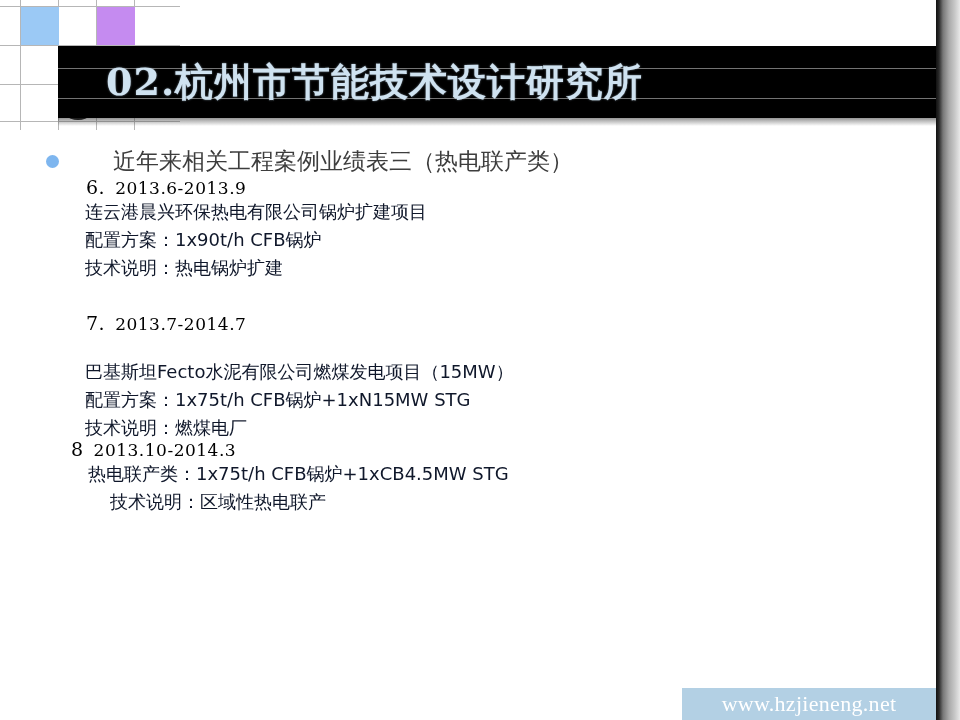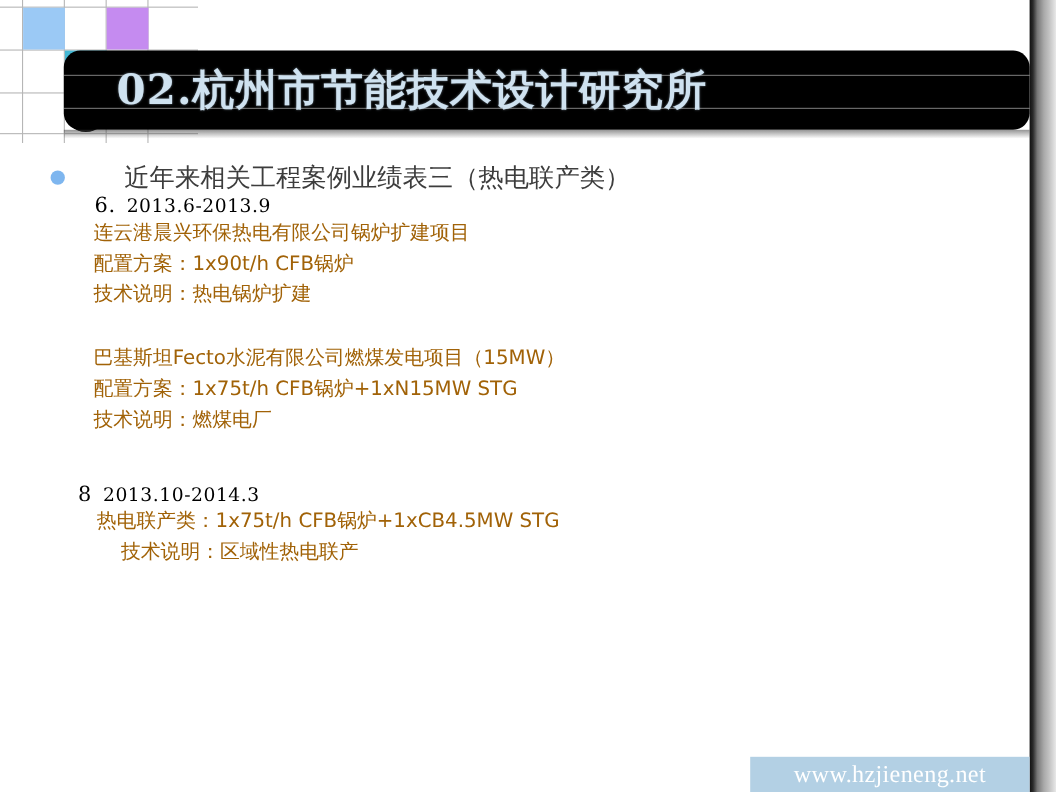--- a/index.html
+++ b/index.html
@@ -74,21 +74,20 @@
   }
 
   
   .title-banner {
     position: absolute;
     left: 58px;
     top: 46px;
     width: 878px;
     height: 72px;
     background: #000000;
-    border-radius: 15px;
   }
   .banner-rule {
     position: absolute;
     left: 0;
     width: 878px;
     height: 1px;
     background: rgba(255,255,255,0.45);
   }
   .banner-shadow {
     position: absolute;
@@ -153,21 +152,21 @@
     font-family: "DejaVu Serif", "Liberation Serif", serif;
     font-size: 17px;
     white-space: nowrap;
     letter-spacing: 0.5px;
   }
   .entry-head .idx {
     margin-right: 10px;
     font-size: 19px;
   }
   .entry-line {
-    color: #a16207;
+    color: #0f172a;
     font-family: "DejaVu Sans", "Liberation Sans", sans-serif;
     font-size: 18px;
     white-space: nowrap;
     line-height: 28px;
   }
 </style>
 </head>
 <body>
 
 <div id="slide">
@@ -208,21 +207,24 @@
     <div class="entry" style="top:36px;">
       <div class="entry-head" style="margin-left:86px;">
         <span class="idx">6.</span><span>2013.6-2013.9</span>
       </div>
       <div class="entry-line" style="margin-left:85px;">连云港晨兴环保热电有限公司锅炉扩建项目</div>
       <div class="entry-line" style="margin-left:85px;">配置方案：1x90t/h CFB锅炉</div>
       <div class="entry-line" style="margin-left:85px;">技术说明：热电锅炉扩建</div>
     </div>
 
     <div class="entry" style="top:172px;">
-      <div class="entry-line" style="margin-left:85px;">巴基斯坦Fecto水泥有限公司燃煤发电项目（15MW）</div>
+      <div class="entry-head" style="margin-left:86px;">
+        <span class="idx">7.</span><span>2013.7-2014.7</span>
+      </div>
+      <div class="entry-line" style="margin-left:85px;margin-top:24px;">巴基斯坦Fecto水泥有限公司燃煤发电项目（15MW）</div>
       <div class="entry-line" style="margin-left:85px;">配置方案：1x75t/h CFB锅炉+1xN15MW STG</div>
       <div class="entry-line" style="margin-left:85px;">技术说明：燃煤电厂</div>
     </div>
 
     <div class="entry" style="top:298px;">
       <div class="entry-head" style="margin-left:71px;">
         <span class="idx">8</span><span>2013.10-2014.3</span>
       </div>
       <div class="entry-line" style="margin-left:88px;">热电联产类：1x75t/h CFB锅炉+1xCB4.5MW STG</div>
       <div class="entry-line" style="margin-left:110px;">技术说明：区域性热电联产</div>

